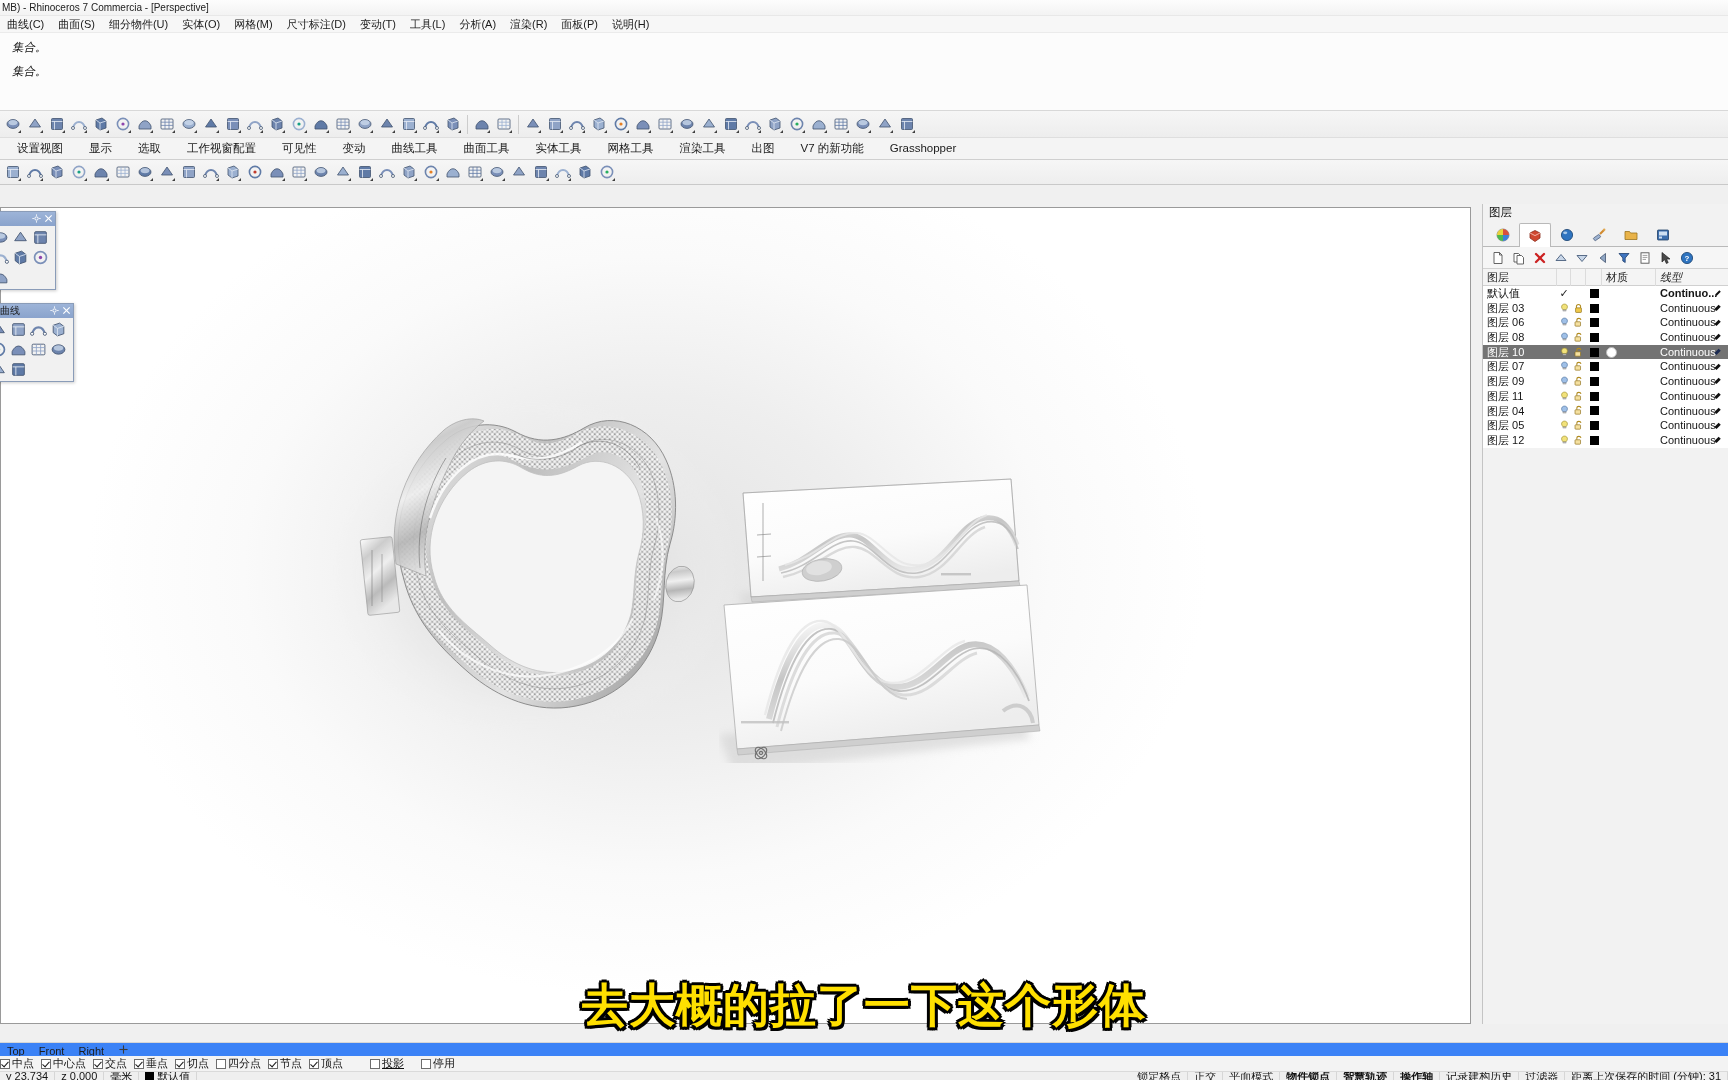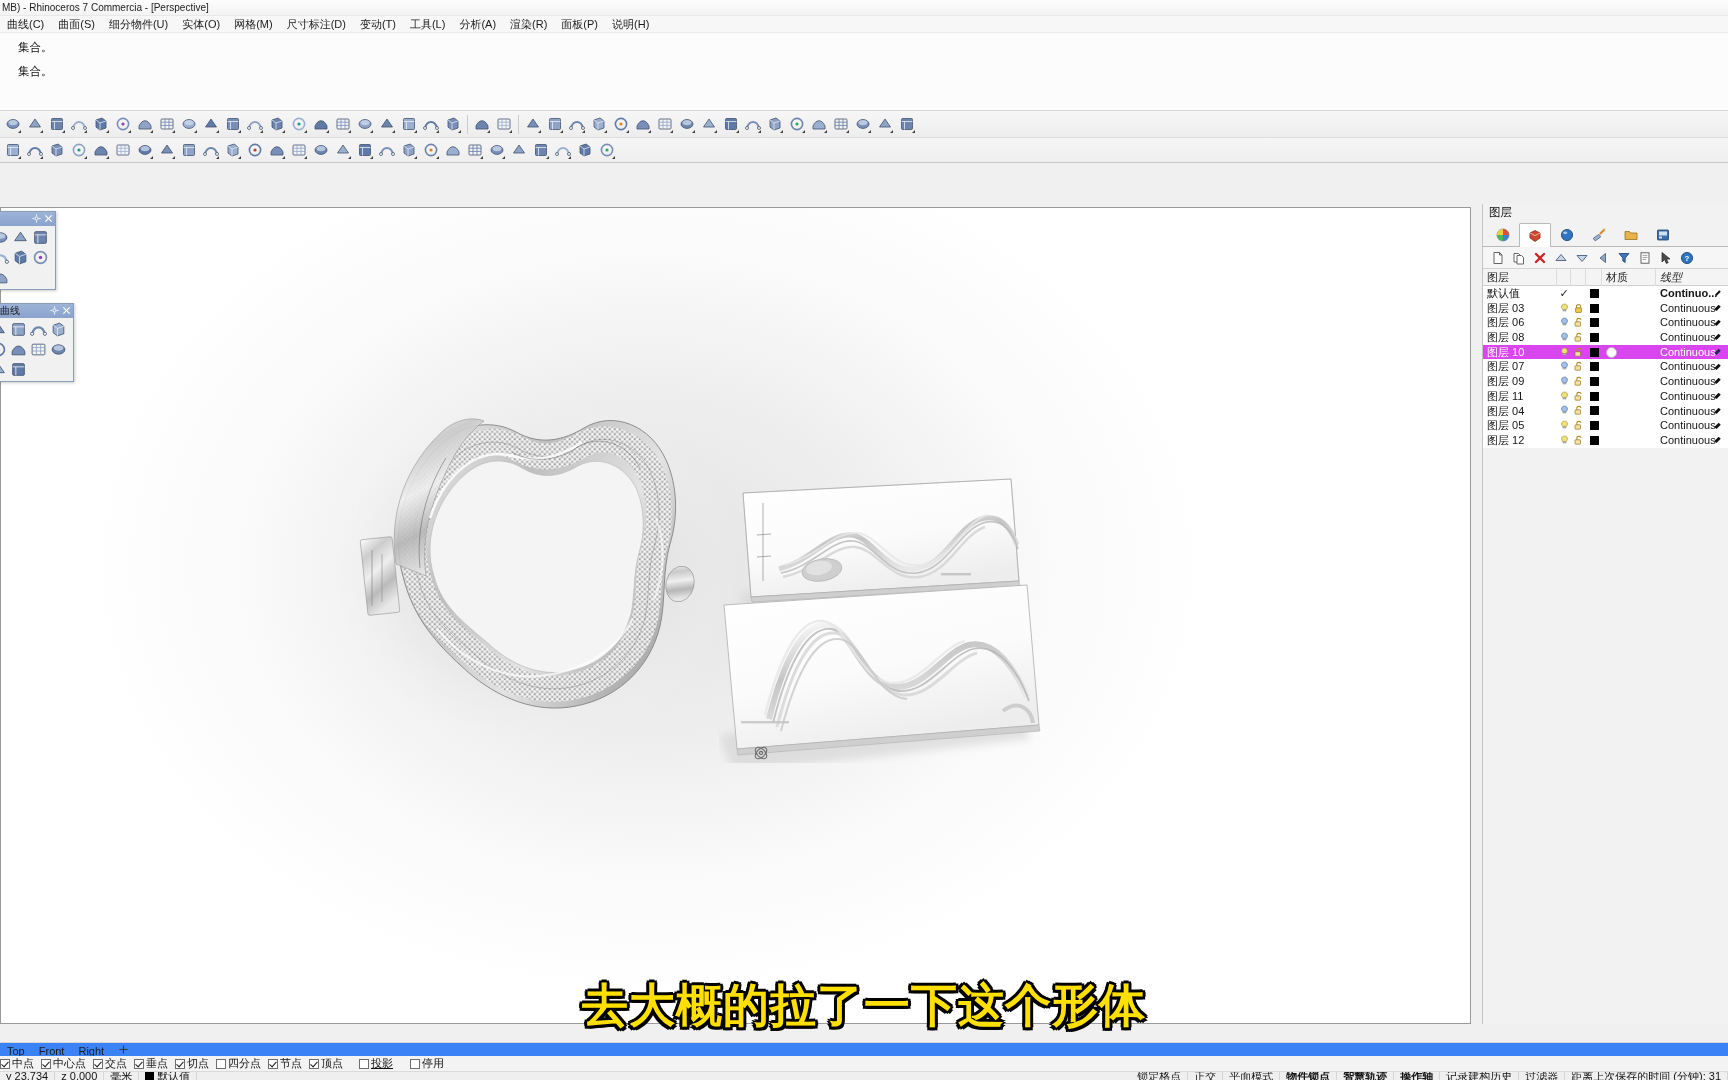--- a/index.html
+++ b/index.html
@@ -56,22 +56,23 @@
     border-bottom: 1px solid #d8d8d8;
     font-size: 11.5px;
     color: #141414;
     padding: 2px 0 0 0;
     position: relative;
     overflow: hidden;
   }
   .cmdhistory .line {
     height: 24px;
     line-height: 24px;
-    padding-left: 18px;
+    padding-left: 12px;
     white-space: nowrap;
+    font-style: italic;
   }
 
   
   .icontoolbar {
     height: 27px;
     background: linear-gradient(to bottom, #f6f6f6, #ededed);
     display: flex;
     align-items: center;
     padding-left: 2px;
     border-bottom: 1px solid #dedede;
@@ -270,21 +271,21 @@
   .lp-rows { background: #ffffff; }
   .lp-row {
     display: flex;
     height: 14.7px;
     align-items: center;
     font-size: 11px;
     color: #151515;
     white-space: nowrap;
   }
   .lp-row.selected {
-    background: #d946ef;
+    background: #737373;
     color: #ffffff;
     text-align: center;
   }
   .lp-row .c {
     height: 14.7px;
     line-height: 14.7px;
     overflow: hidden;
     padding-left: 4px;
     display: flex;
     align-items: center;
@@ -774,20 +775,36 @@
       </div>
       <div class="tbicon">
         <svg class="g" viewBox="0 0 16 16">
           <rect x="2.5" y="2.5" width="11" height="11" rx="1" fill="#6d84ad" stroke="#41536f" stroke-width="0.8"></rect>
              <path d="M2.5 5.5 L13.5 5.5 M5.5 5.5 L5.5 13.5" stroke="#e9eef6" stroke-width="0.8"></path>
         </svg>
         <span class="corner"></span>
       </div>
     </div>
 
+  <div class="tabstrip" id="tabstrip">
+      <div class="tab">设置视图</div>
+      <div class="tab">显示</div>
+      <div class="tab">选取</div>
+      <div class="tab">工作视窗配置</div>
+      <div class="tab">可见性</div>
+      <div class="tab">变动</div>
+      <div class="tab">曲线工具</div>
+      <div class="tab">曲面工具</div>
+      <div class="tab">实体工具</div>
+      <div class="tab">网格工具</div>
+      <div class="tab">渲染工具</div>
+      <div class="tab">出图</div>
+      <div class="tab">V7 的新功能</div>
+      <div class="tab">Grasshopper</div>
+    </div>
 
   <div class="icontoolbar2" id="icontoolbar2">
       <div class="tbicon">
         <svg class="g" viewBox="0 0 16 16">
           <rect x="2.5" y="2.5" width="11" height="11" rx="1" fill="#9bb0d0" stroke="#41536f" stroke-width="0.8"></rect>
              <path d="M2.5 5.5 L13.5 5.5 M5.5 5.5 L5.5 13.5" stroke="#e9eef6" stroke-width="0.8"></path>
         </svg>
         <span class="corner"></span>
       </div>
       <div class="tbicon">
@@ -1728,21 +1745,21 @@
         <span>四分点</span>
       </label>
       <label class="os">
         <span class="cbx on"></span>
         <span>节点</span>
       </label>
       <label class="os">
         <span class="cbx on"></span>
         <span>顶点</span>
       </label>
-      <label class="os" style="margin-left: 9px; text-decoration: underline;">
+      <label class="os" style="margin-left: 20px; text-decoration: underline;">
         <span class="cbx"></span>
         <span>投影</span>
       </label>
       <label class="os" style="margin-left: 10px;">
         <span class="cbx"></span>
         <span>停用</span>
       </label>
     </div>
 
   <div class="statusbar" id="statusbar">

